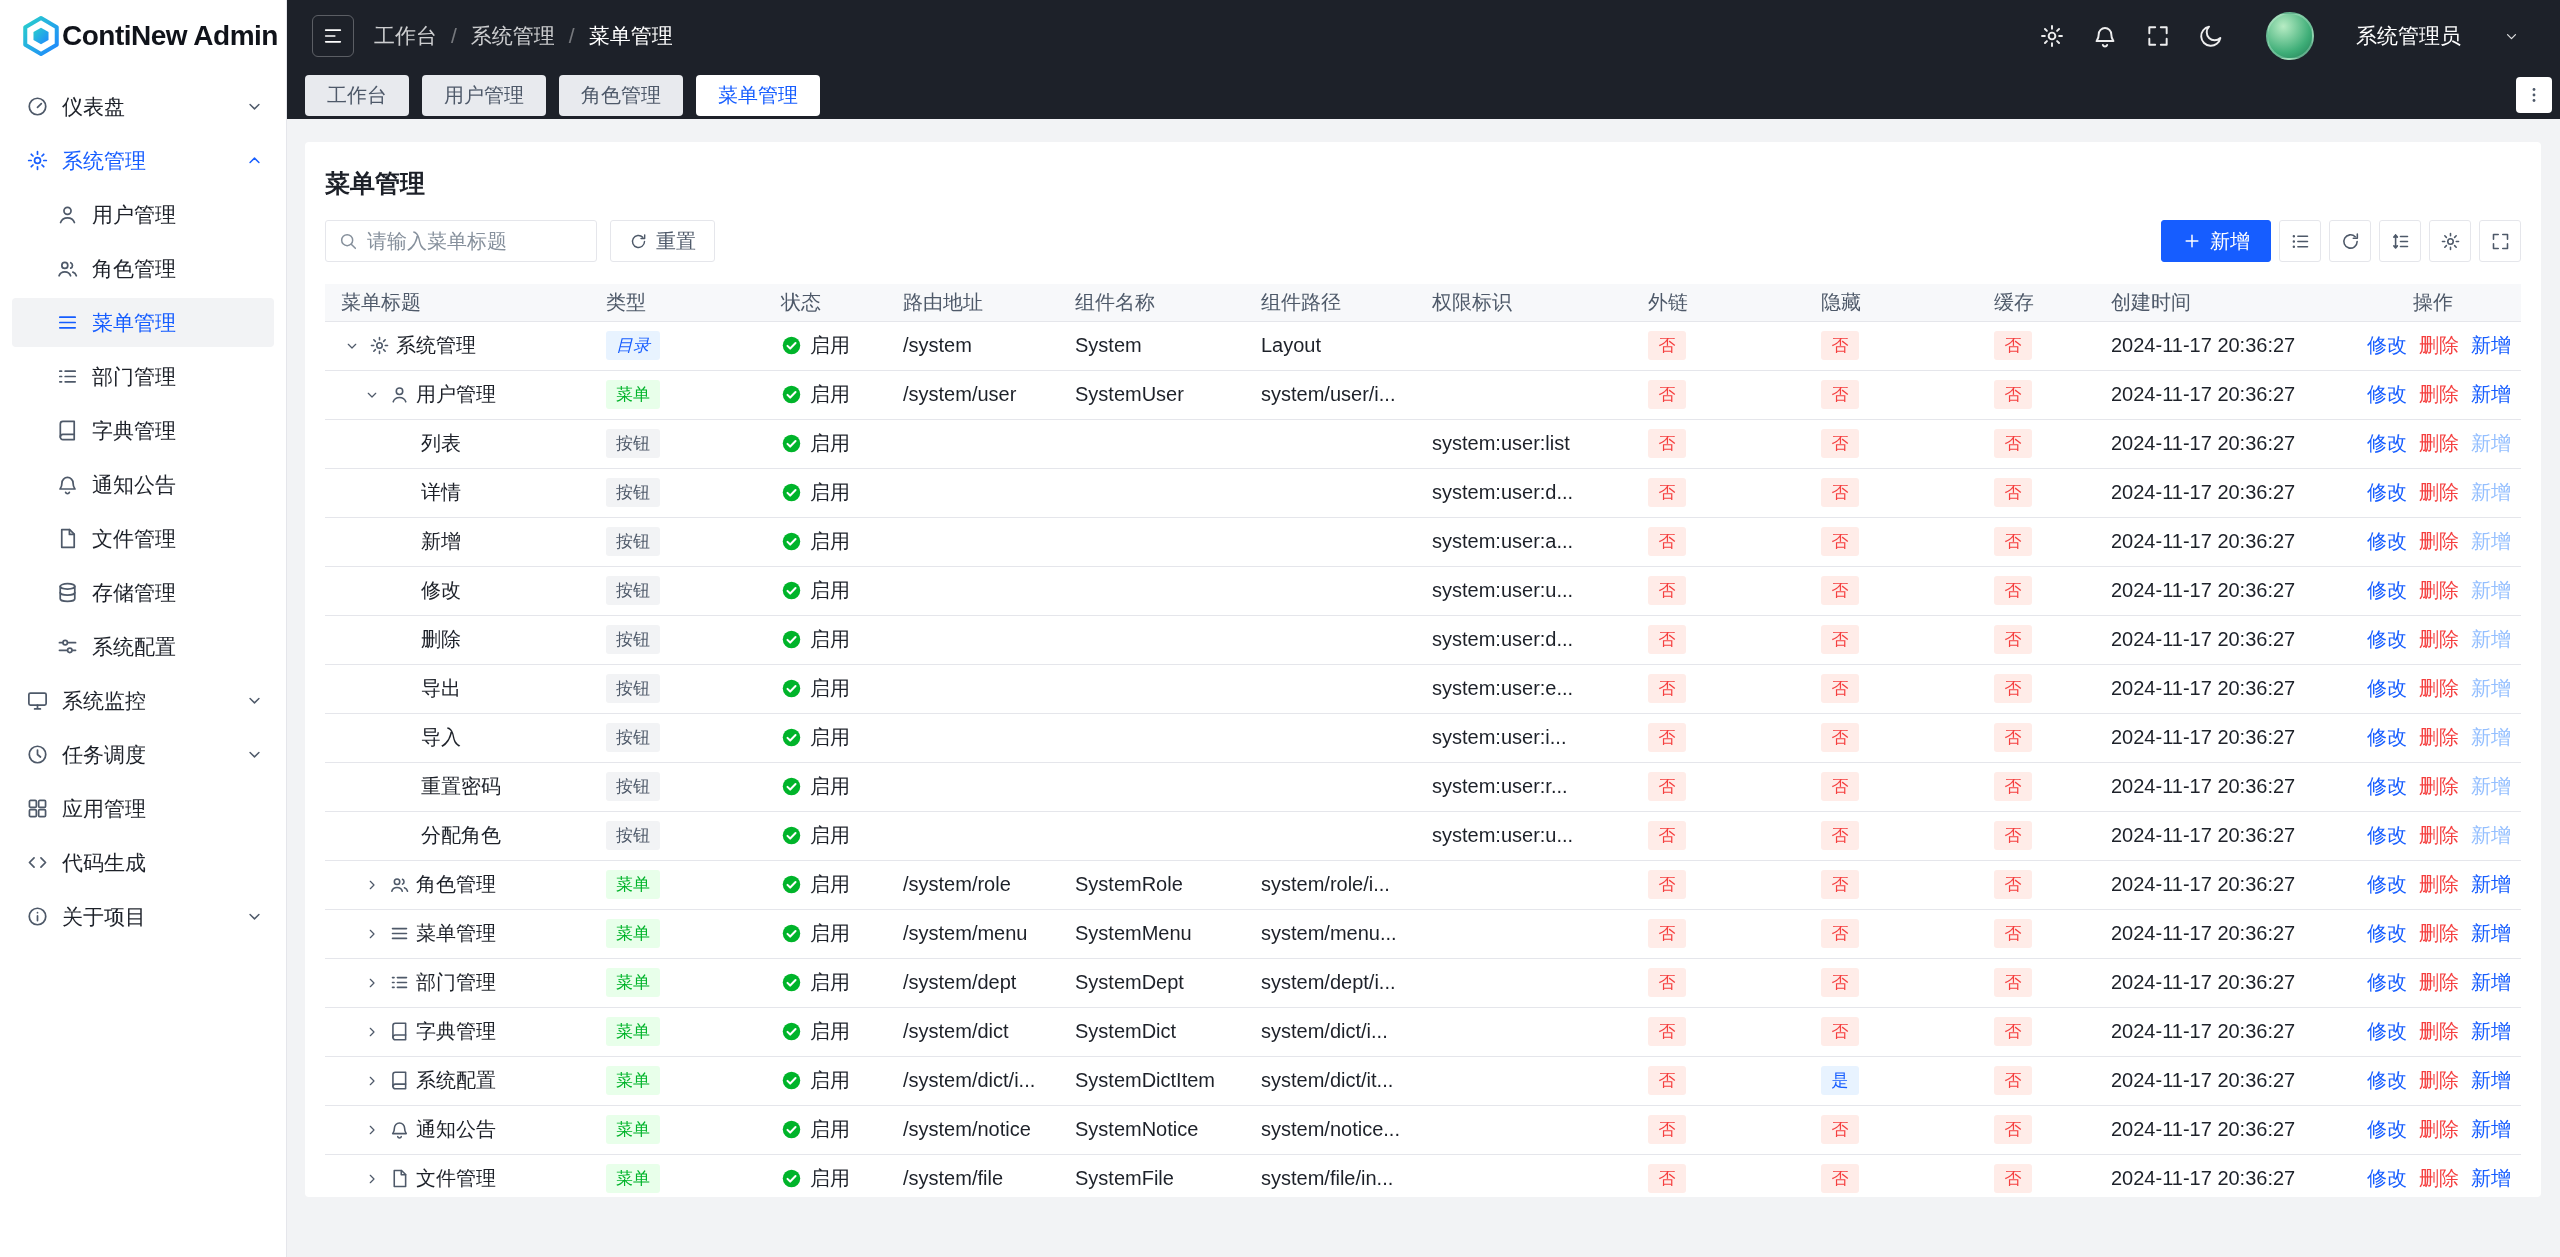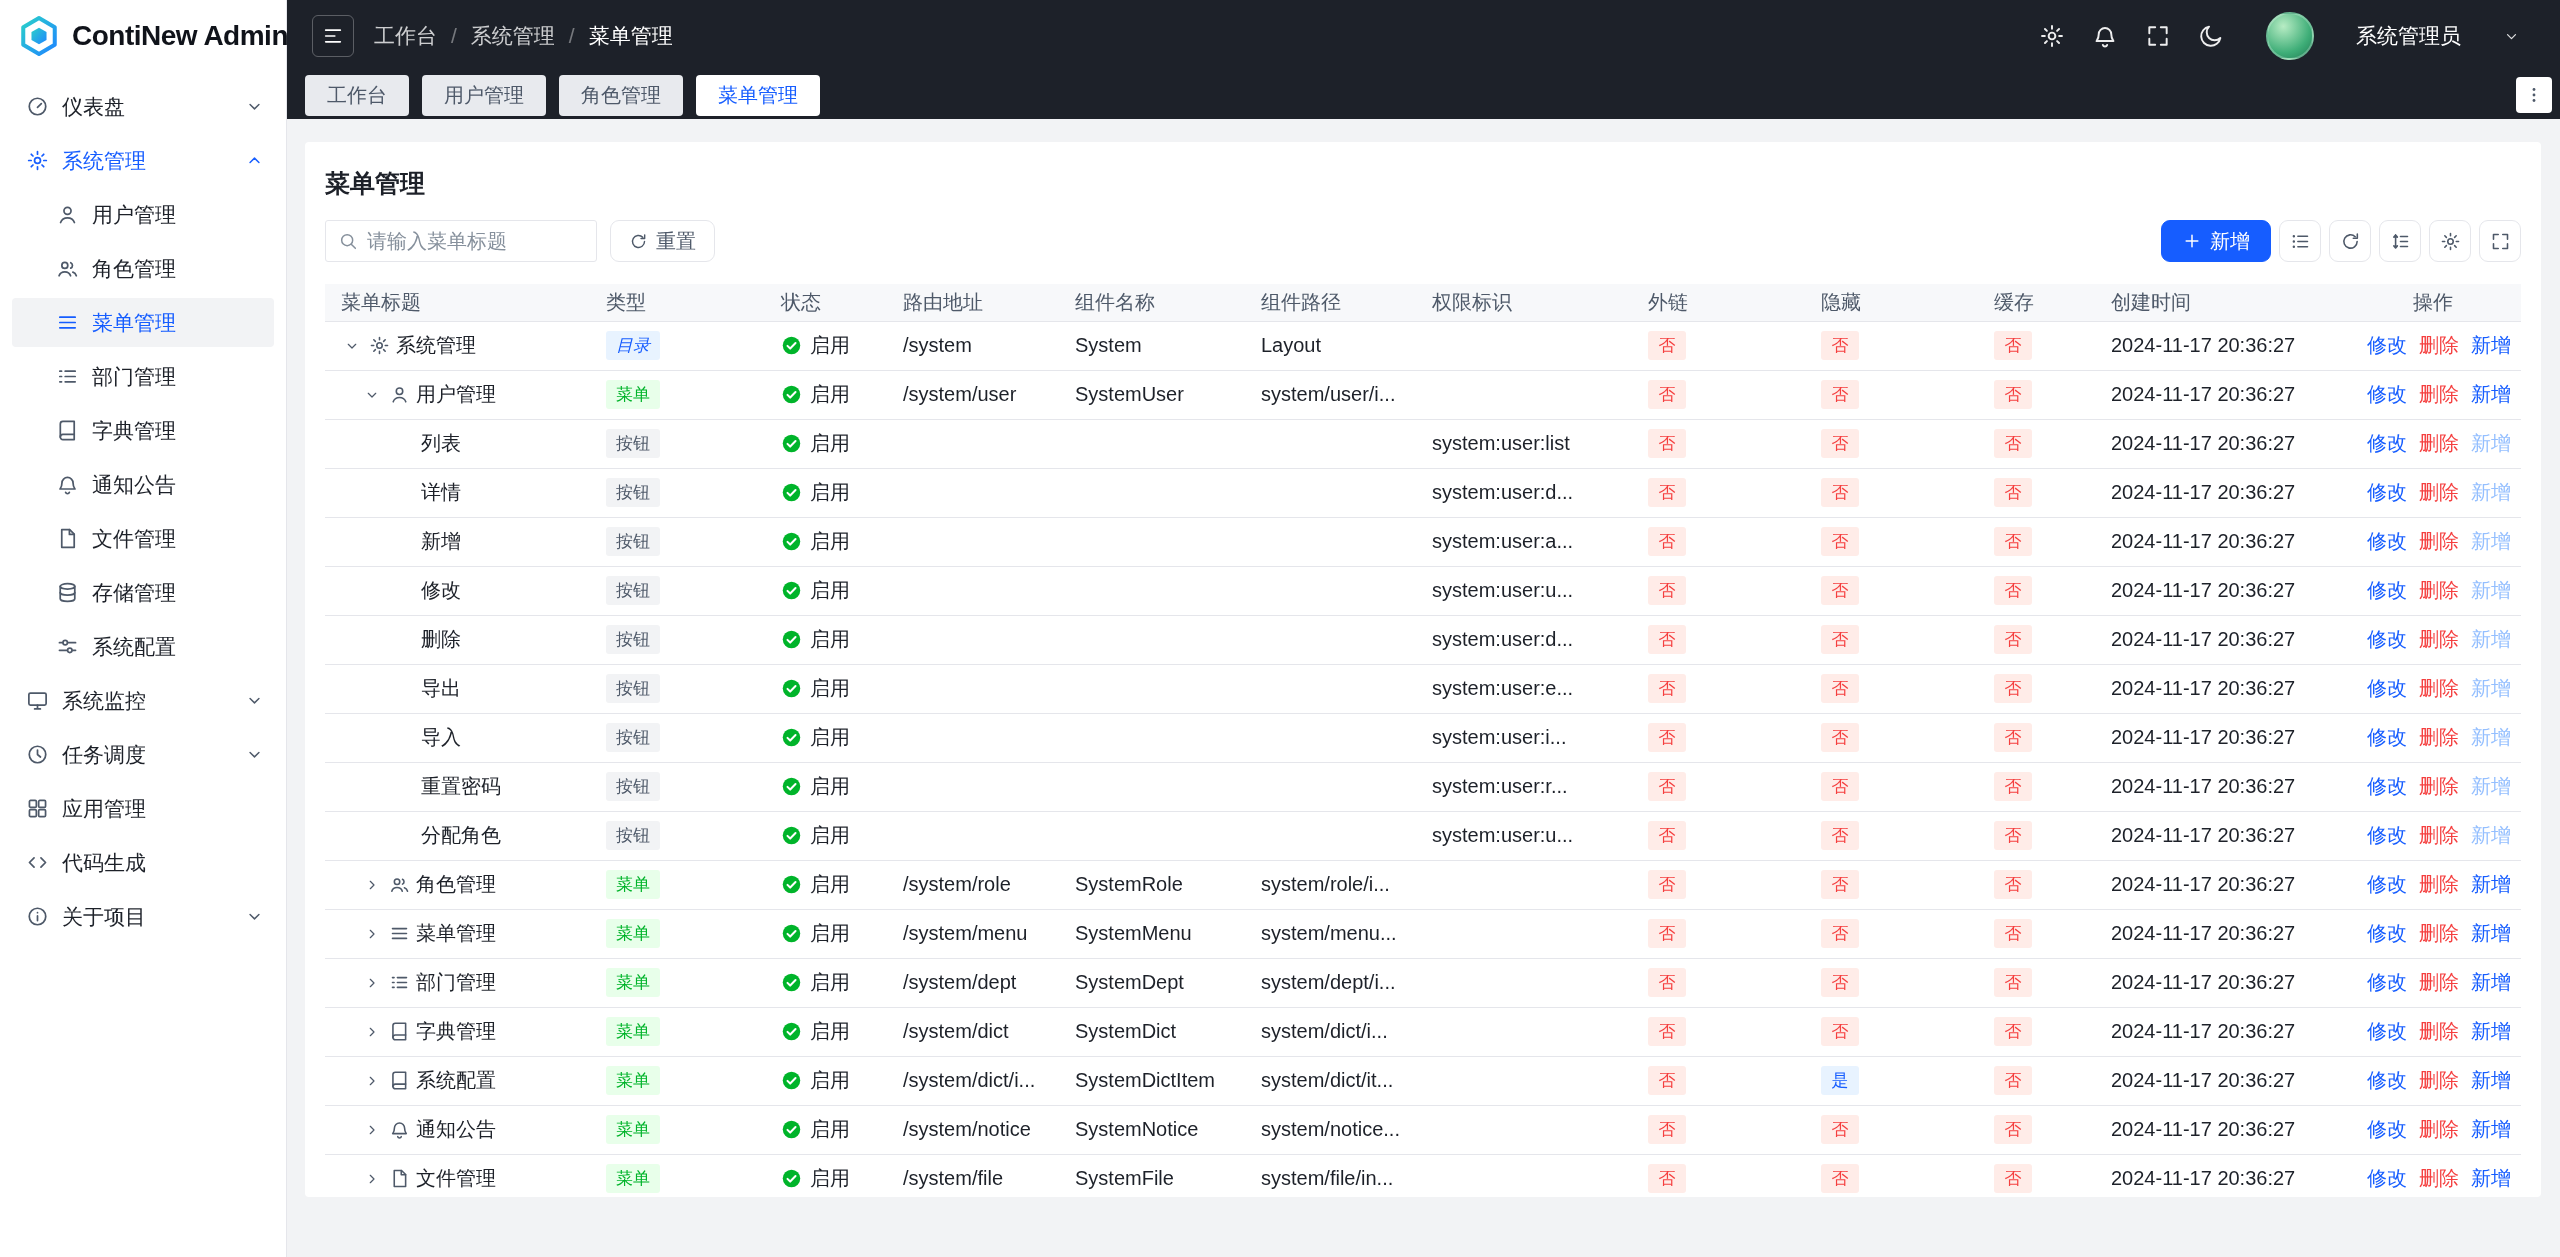--- a/index.html
+++ b/index.html
@@ -2,21 +2,21 @@
 <html><head>
 <meta charset="utf-8">
 <style>
   * { box-sizing: border-box; margin: 0; padding: 0; }
   html,body { width: 2560px; height: 1257px; overflow: hidden; }
   body { font-family: "Liberation Sans", "DejaVu Sans", sans-serif; background: #f2f3f5; color: #1d2129; }
   .app { display: flex; width: 100%; height: 100%; }
 
   
   .sidebar { width: 287px; background: #fff; border-right: 1px solid #e5e6eb; display: flex; flex-direction: column; flex: none; }
-  .logo { height: 72px; display: flex; align-items: center; gap: 12px; padding-left: 20px; flex: none; justify-content: center; }
+  .logo { height: 72px; display: flex; align-items: center; padding-left: 20px; flex: none; }
   .logo-mark { width: 42px; height: 42px; flex: none; }
   .logo-text { font-size: 28px; font-weight: 700; color: #10131a; letter-spacing: -0.5px; white-space: nowrap; }
   .menu { flex: 1; overflow: hidden; padding: 10px 12px; }
   .m-item { height: 49px; display: flex; align-items: center; gap: 13px; padding: 0 10px 0 14px; border-radius: 4px; margin-bottom: 5px; font-size: 21px; color: #1d2129; cursor: pointer; white-space: nowrap; }
   .m-item .icon { width: 23px; height: 23px; flex: none; color: #4e5969; }
   .m-item .chev { margin-left: auto; width: 19px; height: 19px; color: #4e5969; }
   .m-item.child { padding-left: 44px; }
   .m-item.blue, .m-item.blue .icon, .m-item.blue .chev { color: #165dff; }
   .m-item.active { background: #f2f3f5; color: #165dff; font-weight: 500; }
   .m-item.active .icon { color: #165dff; }
@@ -51,21 +51,21 @@
   
   .content { flex: 1; background: #f2f3f5; padding: 23px 19px 0 18px; display: flex; flex-direction: column; min-height: 0; }
   .card { background: #fff; border-radius: 4px; padding: 24px 20px 0; height: 1055px; overflow: hidden; display: flex; flex-direction: column; flex: none; }
   .page-title { font-size: 25px; font-weight: 600; color: #1d2129; line-height: 34px; margin-bottom: 20px; }
 
   .toolbar { display: flex; align-items: flex-end; margin-bottom: 22px; flex: none; }
   .search-box { width: 272px; height: 42px; border: 1px solid #e5e6eb; border-radius: 3px; display: flex; align-items: center; gap: 9px; padding: 0 12px; background: #fff; }
   .search-box .icon { width: 20px; height: 20px; color: #86909c; flex: none; }
   .search-box input { border: none; outline: none; flex: 1; min-width: 0; font-size: 20px; color: #1d2129; background: transparent; font-family: inherit; }
   .search-box input::placeholder { color: #86909c; }
-  .btn { height: 42px; display: inline-flex; align-items: center; justify-content: center; gap: 8px; border-radius: 9px; border: 1px solid #e5e6eb; background: #fff; color: #1d2129; font-size: 20px; padding: 0 18px; cursor: pointer; font-family: inherit; white-space: nowrap; }
+  .btn { height: 42px; display: inline-flex; align-items: center; justify-content: center; gap: 8px; border-radius: 3px; border: 1px solid #e5e6eb; background: #fff; color: #1d2129; font-size: 20px; padding: 0 18px; cursor: pointer; font-family: inherit; white-space: nowrap; }
   .btn .icon { width: 19px; height: 19px; }
   .reset-btn { margin-left: 13px; color: #4e5969; }
   .spacer { flex: 1; }
   .btn-primary { background: #165dff; border-color: #165dff; color: #fff; padding: 0 20px; }
   .btn-primary .icon { width: 20px; height: 20px; }
   .icon-btn { width: 42px; height: 42px; padding: 0; color: #4e5969; margin-left: 8px; }
   .icon-btn .icon { width: 21px; height: 21px; }
 
   
   .table-wrap { flex: 1; overflow: hidden; }

